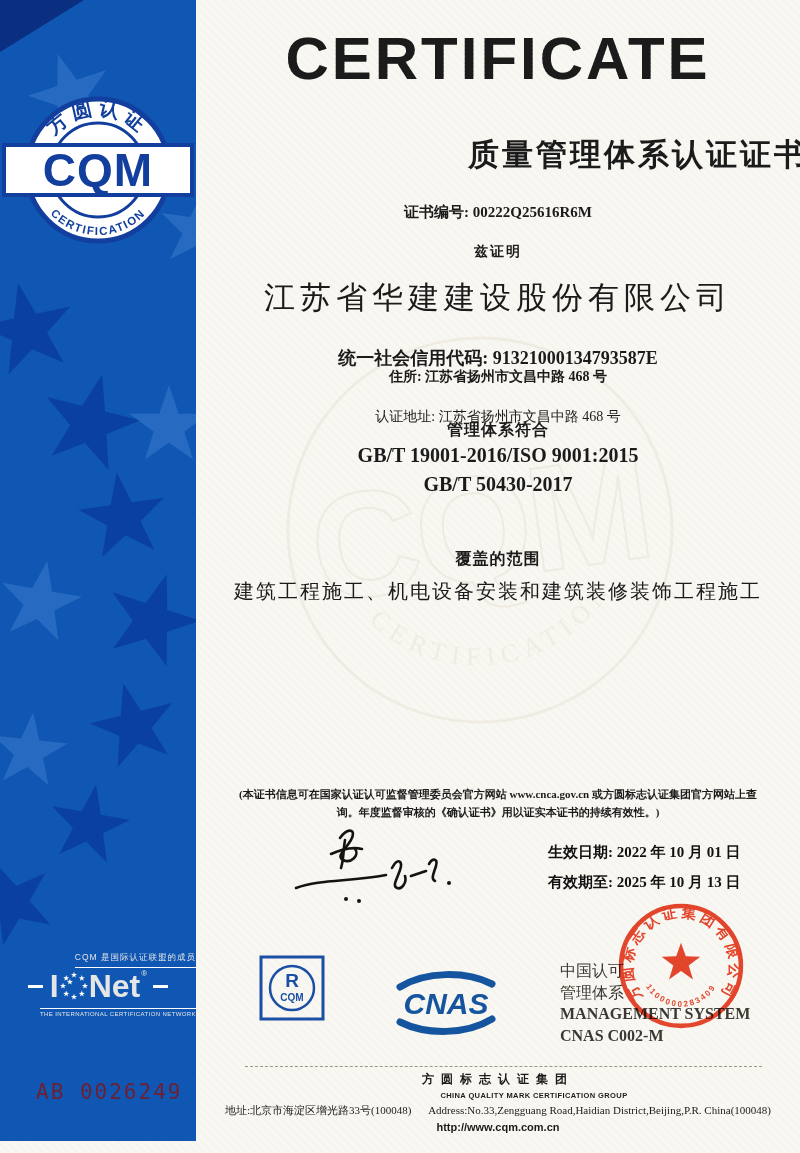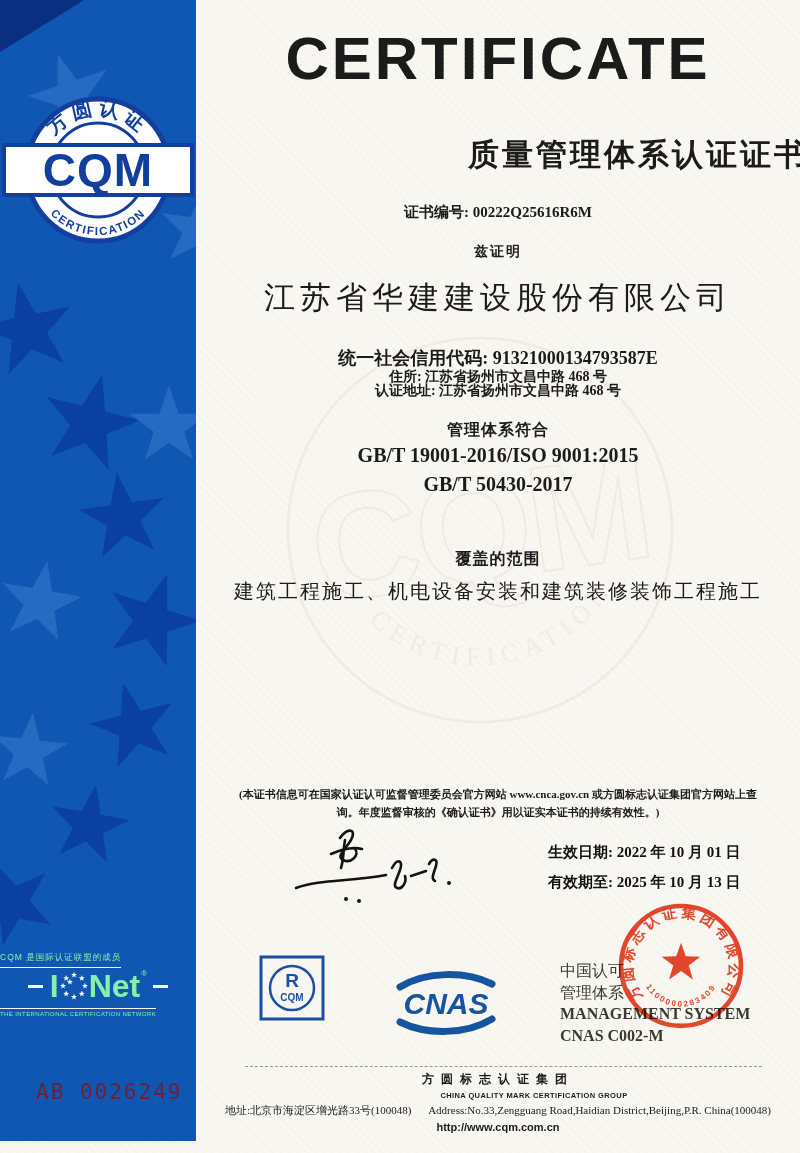--- a/index.html
+++ b/index.html
@@ -11,42 +11,42 @@
   .watermark{position:absolute;left:240px;top:290px;width:480px;height:480px;opacity:.55;pointer-events:none;transform:rotate(-8deg);}
   .watermark text.big{font-family:"Liberation Sans",sans-serif;font-weight:700;}
   
   .sidebar{position:absolute;left:0;top:0;width:196px;height:1141px;background:var(--sidebar-blue,#0f57b2);overflow:hidden;}
   .corner{position:absolute;left:0;top:0;width:84px;height:52px;background:#0b2f80;
           clip-path:polygon(0 0,100% 0,0 100%);}
   .star{position:absolute;clip-path:polygon(50% 0%,61.8% 35.2%,98.1% 35.2%,68.7% 57%,79.4% 91%,50% 70.5%,20.6% 91%,31.3% 57%,1.9% 35.2%,38.2% 35.2%);}
   .star.dark{background:var(--star-dark,#0a3e9c);opacity:.88;}
   .star.light{background:var(--star-light,#3d80d0);opacity:.5;}
   .cqm-logo{position:absolute;left:2px;top:84px;}
-  .iqnet{position:absolute;left:0;top:946px;width:196px;text-align:left;color:#86efac;font-family:"Liberation Sans",sans-serif;}
+  .iqnet{position:absolute;left:0;top:946px;width:196px;text-align:right;color:#e5e5e5;font-family:"Liberation Sans",sans-serif;}
   .iqnet .member{display:inline-block;font-size:8.5px;letter-spacing:1px;padding-bottom:3px;border-bottom:1px solid #fff;margin-bottom:2px;white-space:nowrap;}
   .iqnet .row{display:flex;align-items:center;justify-content:center;gap:7px;}
   .iqnet .dash{width:15px;height:3px;background:#fff;}
   .iqnet .name{display:flex;align-items:center;font-weight:700;font-size:32px;line-height:1;}
   .iqnet .reg{font-size:8px;vertical-align:top;position:relative;top:-12px;left:1px;font-weight:400;}
   .iqnet .caption{display:inline-block;font-size:6px;letter-spacing:.4px;border-top:1px solid #fff;padding-top:2px;margin-top:2px;white-space:nowrap;}
   .serial{position:absolute;left:36px;top:1080px;font-family:"DejaVu Sans Mono",monospace;
           font-size:21px;letter-spacing:2px;color:var(--serial-maroon,#6e2033);}
   
   .main{position:absolute;left:196px;top:0;width:604px;height:974px;}
   .main .block{position:absolute;left:0;width:604px;text-align:center;color:#1b1b1b;}
   .cert-word{top:24px;font-family:"Liberation Sans",sans-serif;font-weight:700;font-size:60px;letter-spacing:3px;
              background-image:repeating-linear-gradient(180deg,#a8a6a1 0 2px,rgba(255,255,255,0) 2px 4.2px);
              -webkit-background-clip:text;background-clip:text;color:transparent;}
   .cn-title{top:126px;font-family:"Liberation Sans",sans-serif;font-weight:700;font-size:31px;letter-spacing:3px;}
   .cert-no{top:203px;font-family:Liberation Serif, serif;font-weight:700;font-size:15px;}
   .intro{top:243px;font-weight:700;font-size:14px;letter-spacing:2px;}
   .company{top:277px;font-size:31px;letter-spacing:5px;font-weight:500;}
   .info1{top:346px;font-weight:700;font-size:18px;}
   .info2{top:368px;font-weight:700;font-size:14px;}
-  .info3{top:382px;font-weight:700;font-size:14px;}
+  .info3{top:408px;font-weight:400;font-size:14px;}
   .comply{top:420px;font-weight:700;font-size:16px;letter-spacing:1px;}
   .std1{top:444px;font-weight:700;font-size:20px;}
   .std2{top:473px;font-weight:700;font-size:20px;}
   .scope-h{top:549px;font-weight:700;font-size:16px;letter-spacing:1px;}
   .scope-t{top:578px;font-size:20px;letter-spacing:2px;}
   .note{top:785px;font-weight:700;font-size:11px;line-height:1.65;color:#2a2722;}
   .dates{position:absolute;left:352px;top:837px;text-align:left;font-weight:700;font-size:15px;line-height:2;color:#111;}
   .signature{position:absolute;left:92px;top:824px;}
   .marks-row .rcqm{position:absolute;left:62px;top:954px;}
   .cnas{position:absolute;left:186px;top:960px;display:flex;align-items:center;gap:10px;}

